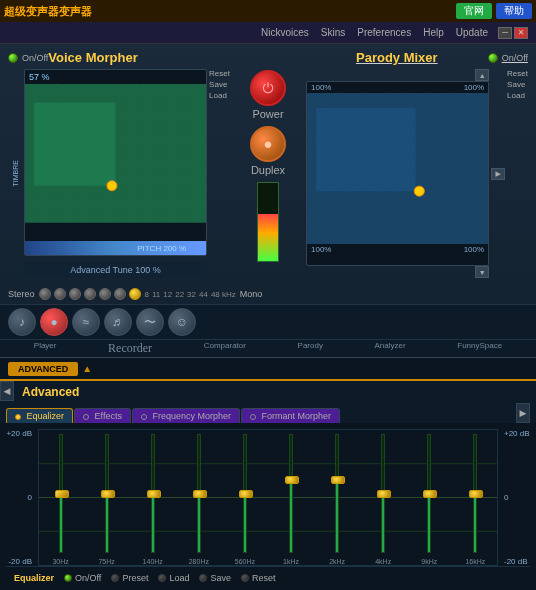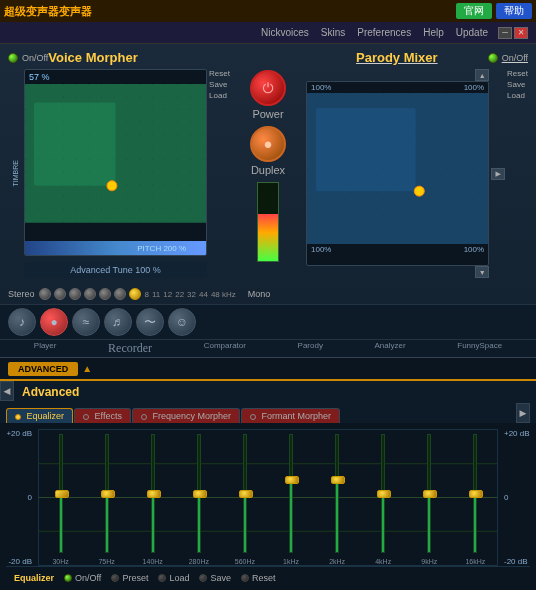--- a/index.html
+++ b/index.html
@@ -424,21 +424,21 @@
       align-items: flex-end;
     }
     .adv-tab {
       padding: 2px 8px;
       font-size: 9px;
       cursor: pointer;
       border: 1px solid #334455;
       border-bottom: none;
       border-radius: 3px 3px 0 0;
       color: #aaa;
-      background: #7f1d1d;
+      background: #4c1d95;
     }
     .adv-tab.active {
       background: #1a3a55;
       color: #ffcc44;
       border-color: #cc8800;
     }
     .adv-tab-radio {
       display: inline-block;
       width: 6px;
       height: 6px;
@@ -738,21 +738,21 @@
     </div>
     <div class="freq-labels">
       <span>8</span>
       <span>11</span>
       <span>12</span>
       <span>22</span>
       <span>32</span>
       <span>44</span>
       <span>48 kHz</span>
     </div>
-    <span class="stereo-label" style="margin-left:8px;">Mono</span>
+    <span class="stereo-label" style="margin-left:0;">Mono</span>
   </div>
 
   <div style="display:flex;flex-direction:column;">
     <div class="transport-bar">
       <div class="transport-btn">♪</div>
       <div class="transport-btn active">●</div>
       <div class="transport-btn">≈</div>
       <div class="transport-btn">♬</div>
       <div class="transport-btn">〜</div>
       <div class="transport-btn">☺</div>

